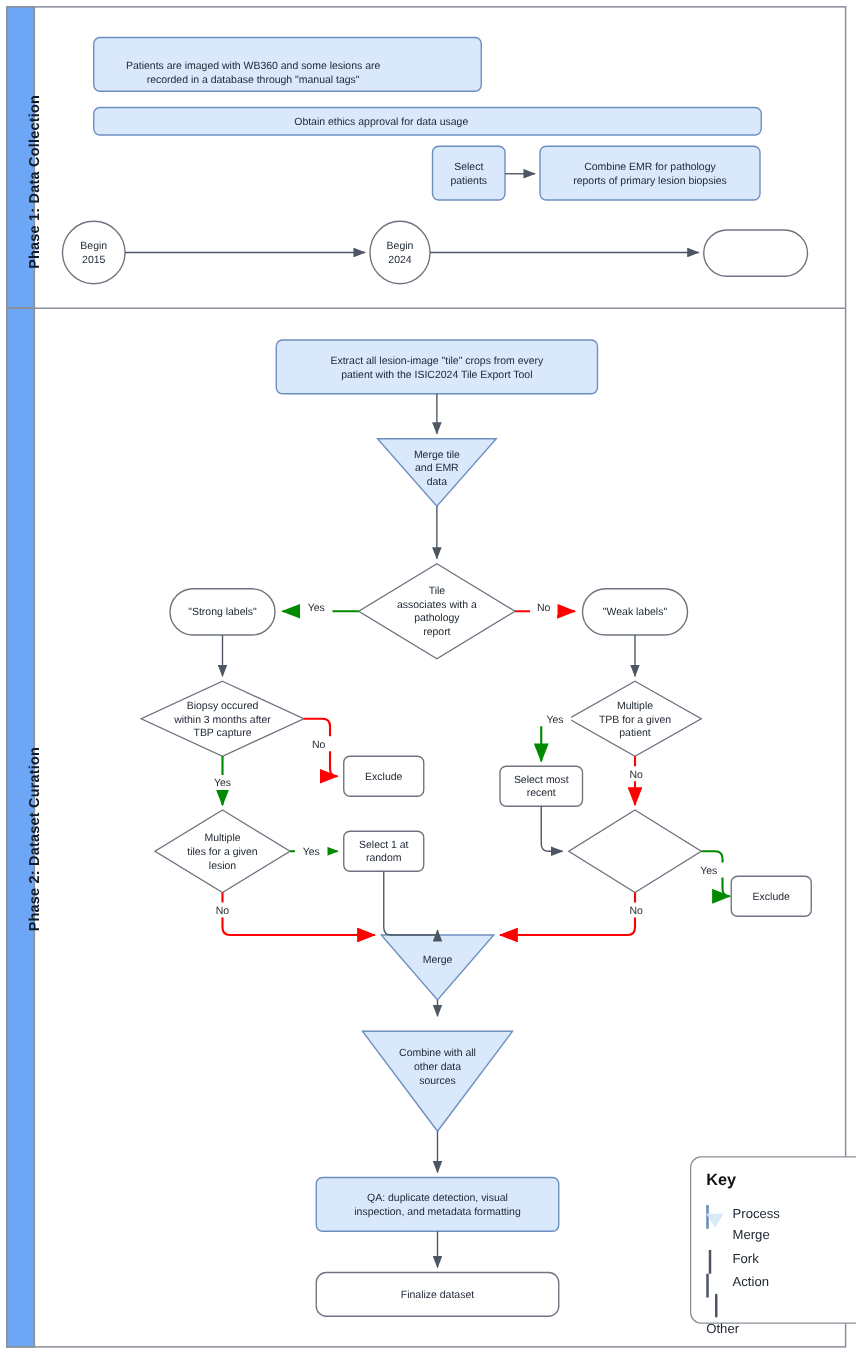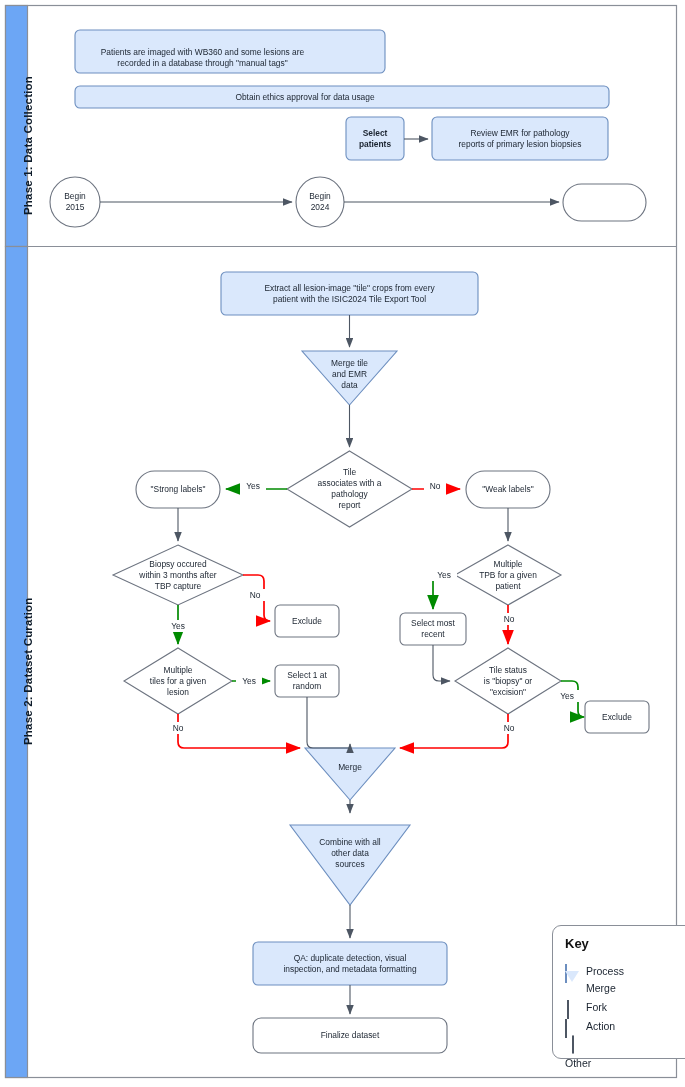--- a/index.html
+++ b/index.html
@@ -121,23 +121,23 @@
       <rect x="253" y="1018" width="194" height="35" rx="8" fill="#ffffff" stroke="#6d7480" stroke-width="1.1"></rect>
     </g>
   </svg>
 
   <div class="bandtext" style="left:22px;top:215px;">Phase 1: Data Collection</div>
   <div class="bandtext" style="left:22px;top:745px;">Phase 2: Dataset Curation</div>
 
   <div class="lbl" style="left:75px;top:36px;width:255px;height:43px;">Patients are imaged with WB360 and some lesions are
 recorded in a database through "manual tags"</div>
   <div class="lbl" style="left:75px;top:86px;width:460px;height:22px;">Obtain ethics approval for data usage</div>
-  <div class="lbl" style="left:346px;top:117px;width:58px;height:43px;font-weight:bold;">Select
+  <div class="lbl" style="left:346px;top:117px;width:58px;height:43px;">Select
 patients</div>
-  <div class="lbl" style="left:432px;top:117px;width:176px;height:43px;">Review EMR for pathology
+  <div class="lbl" style="left:432px;top:117px;width:176px;height:43px;">Combine EMR for pathology
 reports of primary lesion biopsies</div>
   <div class="lbl" style="left:50px;top:177px;width:50px;height:50px;">Begin
 2015</div>
   <div class="lbl" style="left:296px;top:177px;width:48px;height:50px;">Begin
 2024</div>
 
   <div class="lbl" style="left:221px;top:272px;width:257px;height:43px;">Extract all lesion-image "tile" crops from every
 patient with the ISIC2024 Tile Export Tool</div>
   <div class="lbl" style="left:302px;top:355px;width:95px;height:38px;">Merge tile
 and EMR
@@ -155,23 +155,20 @@
   <div class="lbl" style="left:126px;top:663px;width:104px;height:36px;">Multiple
 tiles for a given
 lesion</div>
   <div class="lbl" style="left:275px;top:665px;width:64px;height:32px;">Select 1 at
 random</div>
   <div class="lbl" style="left:457px;top:557px;width:102px;height:36px;">Multiple
 TPB for a given
 patient</div>
   <div class="lbl" style="left:400px;top:613px;width:66px;height:32px;">Select most
 recent</div>
-  <div class="lbl" style="left:457px;top:663px;width:102px;height:36px;">Tile status
-is "biopsy" or
-"excision"</div>
   <div class="lbl" style="left:585px;top:701px;width:64px;height:32px;">Exclude</div>
   <div class="lbl" style="left:320px;top:760px;width:60px;height:14px;">Merge</div>
   <div class="lbl" style="left:296px;top:834px;width:108px;height:38px;">Combine with all
 other data
 sources</div>
   <div class="lbl" style="left:253px;top:942px;width:194px;height:43px;">QA: duplicate detection, visual
 inspection, and metadata formatting</div>
   <div class="lbl" style="left:253px;top:1018px;width:194px;height:35px;">Finalize dataset</div>
 
   <div class="lbl" style="left:240px;top:480px;width:26px;height:12px;background:#fff;">Yes</div>

